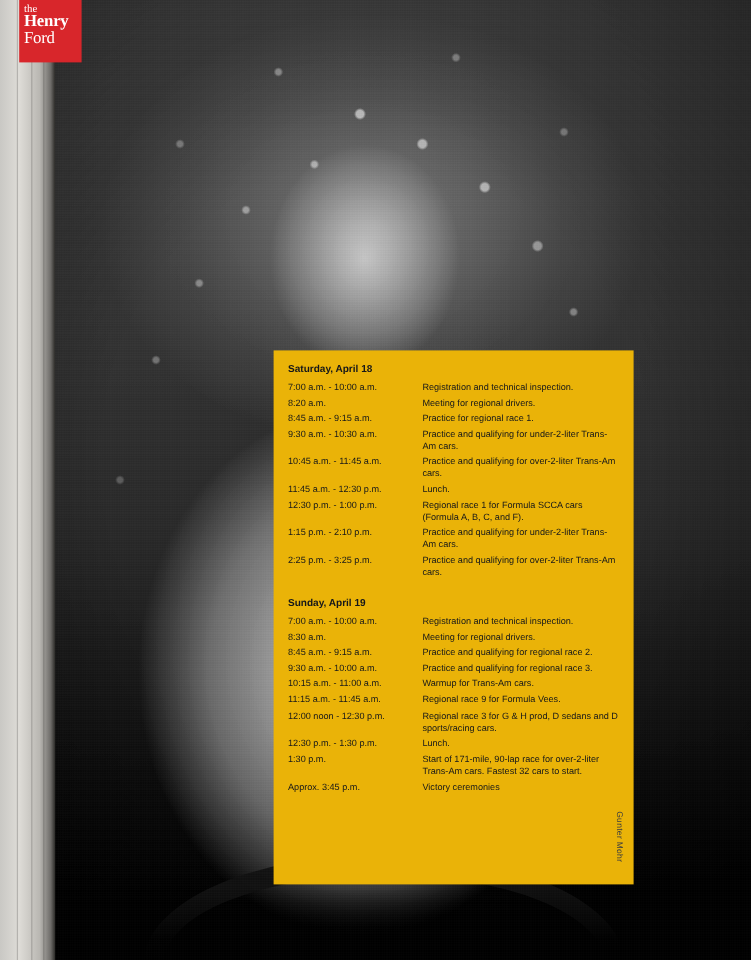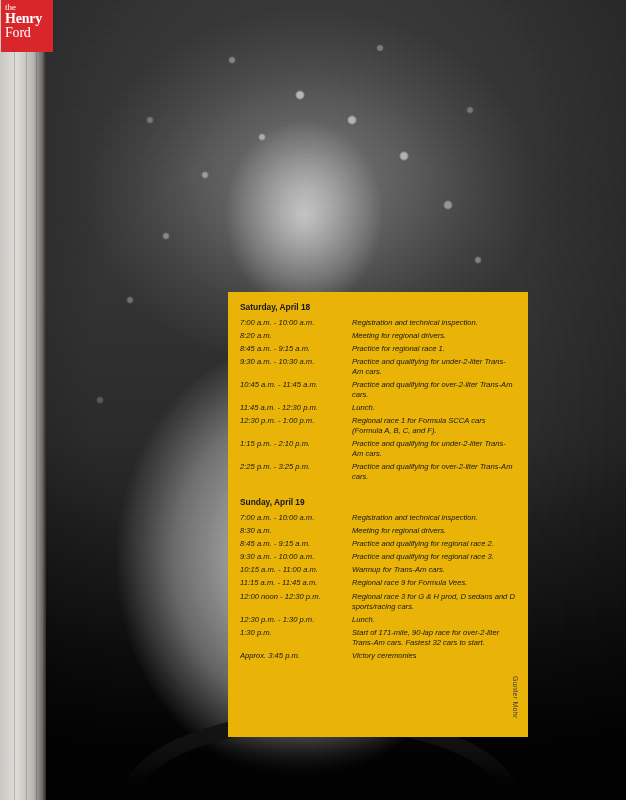--- a/index.html
+++ b/index.html
@@ -91,21 +91,21 @@
   }
   .bottom-dark {
     position: absolute;
     left: 0; bottom: 0; width: 626px; height: 60px;
     background: linear-gradient(180deg, rgba(0,0,0,0) 0%, rgba(0,0,0,0.9) 70%, #000 100%);
   }
 
   
   .logo {
     position: absolute;
-    left: 1px; top: 0;
+    left: 16px; top: 0;
     width: 52px; height: 52px;
     background: #d8262b;
     color: #fff;
     font-family: "Liberation Serif", serif;
     padding: 3px 4px;
     box-sizing: border-box;
     line-height: 1.02;
   }
   .logo .l1 { font-size: 9px; }
   .logo .l2 { font-size: 14px; font-weight: bold; letter-spacing: -.2px; }
@@ -129,21 +129,20 @@
     margin-bottom: 5px;
   }
   .day-head.second { margin-top: 12px; }
   table.sched {
     width: 100%;
     border-collapse: collapse;
   }
   table.sched td {
     vertical-align: top;
     padding: 0 0 3px 0;
-    font-style: italic;
   }
   td.time { width: 112px; white-space: nowrap; }
   td.desc { width: auto; }
 
   
   .credit {
     position: absolute;
     right: 8px;
     bottom: 18px;
     font-size: 7px;

